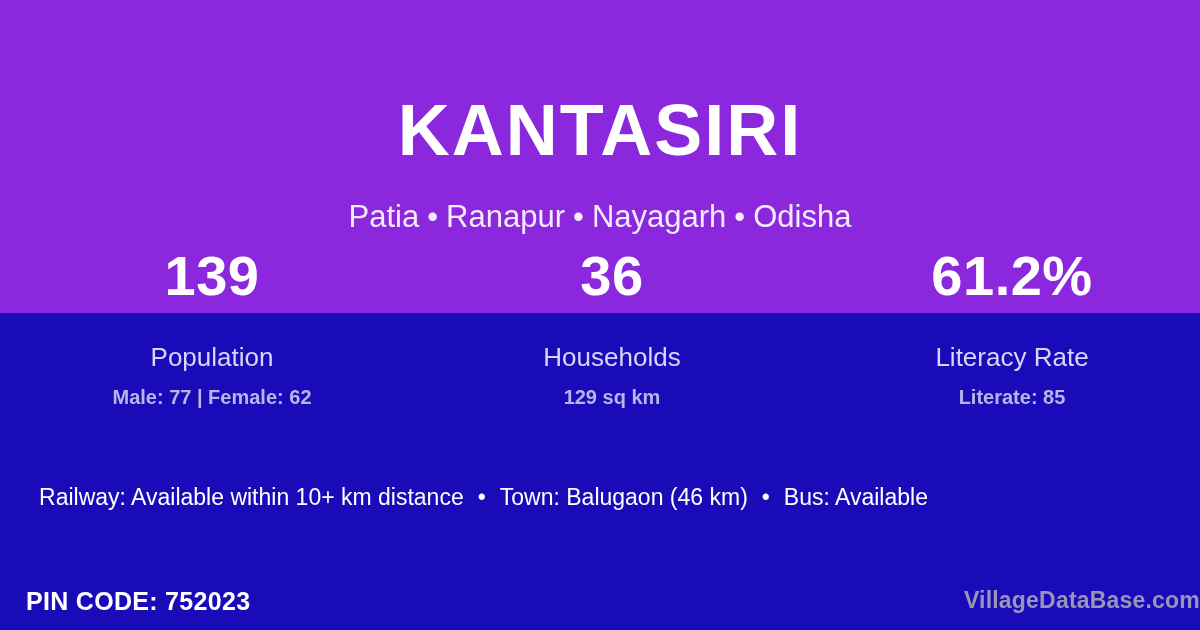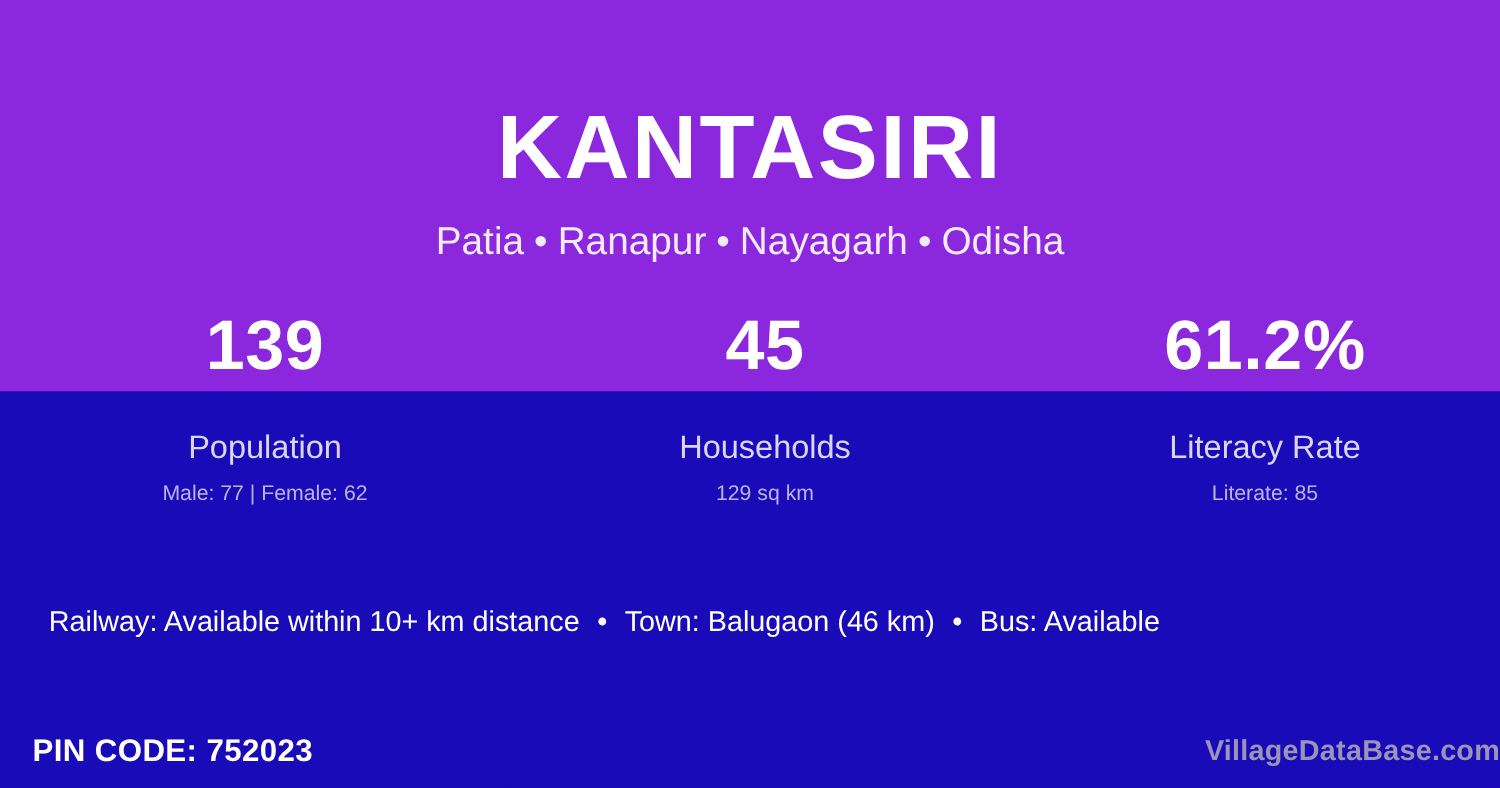--- a/index.html
+++ b/index.html
@@ -34,21 +34,21 @@
   
   .header {
     position: absolute;
     left: 0;
     top: 0;
     width: 1200px;
     text-align: center;
   }
 
   .village-title {
-    margin: 0;
+    margin: 12px;
     padding-top: 82px;
     font-size: 72px;
     font-weight: 700;
     letter-spacing: 2px;
     color: #ffffff;
     line-height: 1.02;
   }
 
   .village-subtitle {
     margin: 0;
@@ -90,22 +90,22 @@
   .stat-label {
     font-size: 26px;
     font-weight: 400;
     color: #d9d6f5;
     line-height: 1.28;
     padding-top: 4px;
     margin-top: 28px;
   }
 
   .stat-sub {
-    font-size: 17px;
-    font-weight: 400;
+    font-size: 20px;
+    font-weight: 700;
     color: #b9b4ea;
     line-height: 1.3;
     padding-top: 10px;
   }
 
   
   .transport-line {
     position: absolute;
     left: 0;
     top: 484px;
@@ -168,21 +168,21 @@
 
   <div class="stats-row">
 
     <div class="stat-col">
       <div class="stat-value">139</div>
       <div class="stat-label">Population</div>
       <div class="stat-sub">Male: 77 | Female: 62</div>
     </div>
 
     <div class="stat-col">
-      <div class="stat-value">45</div>
+      <div class="stat-value">36</div>
       <div class="stat-label">Households</div>
       <div class="stat-sub">129 sq km</div>
     </div>
 
     <div class="stat-col">
       <div class="stat-value">61.2%</div>
       <div class="stat-label">Literacy Rate</div>
       <div class="stat-sub">Literate: 85</div>
     </div>
 

